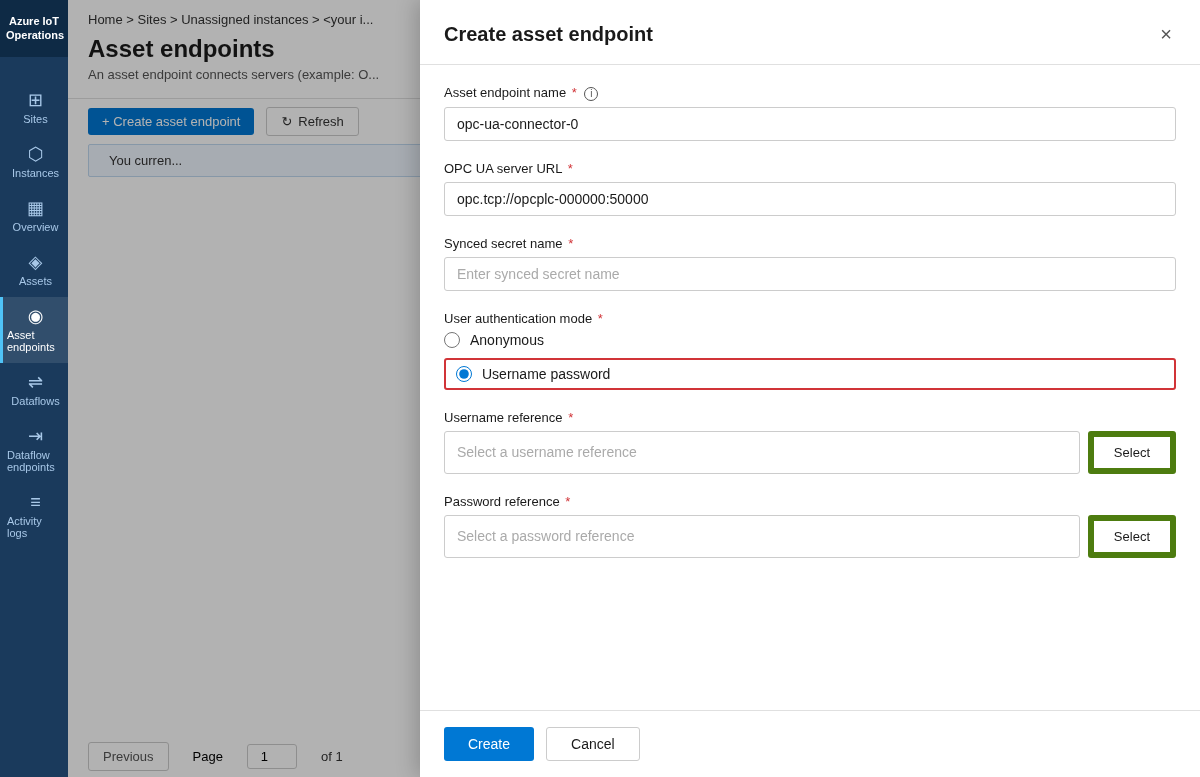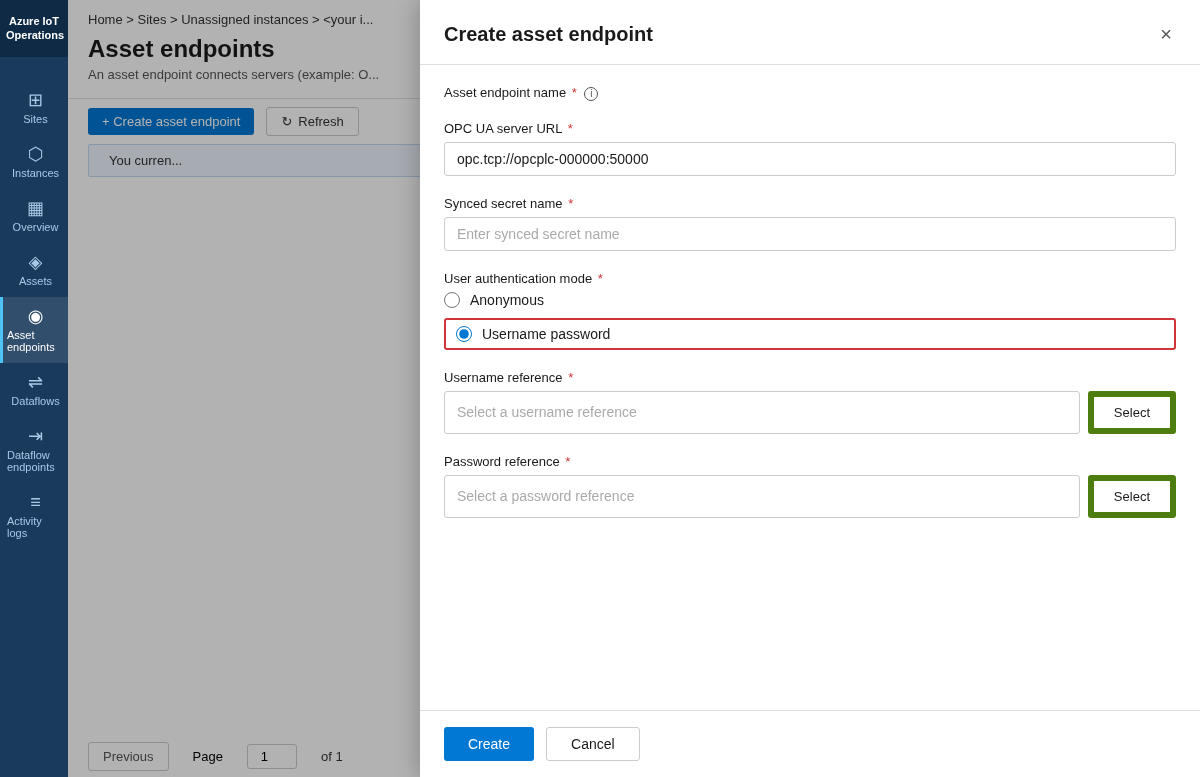--- a/index.html
+++ b/index.html
@@ -395,20 +395,21 @@
       </div>
 
       <div class="modal-body">
 
         <div class="form-group">
           <label class="form-label">
             <span>Asset endpoint name</span>
             <span class="required-star">*</span>
             <span class="info-icon">i</span>
           </label>
+          <input class="form-input" type="text" value="opc-ua-connector-0" style="">
         </div>
 
         <div class="form-group">
           <label class="form-label">
             <span>OPC UA server URL</span>
             <span class="required-star">*</span>
           </label>
           <input class="form-input" type="text" value="opc.tcp://opcplc-000000:50000" style="">
         </div>
 

